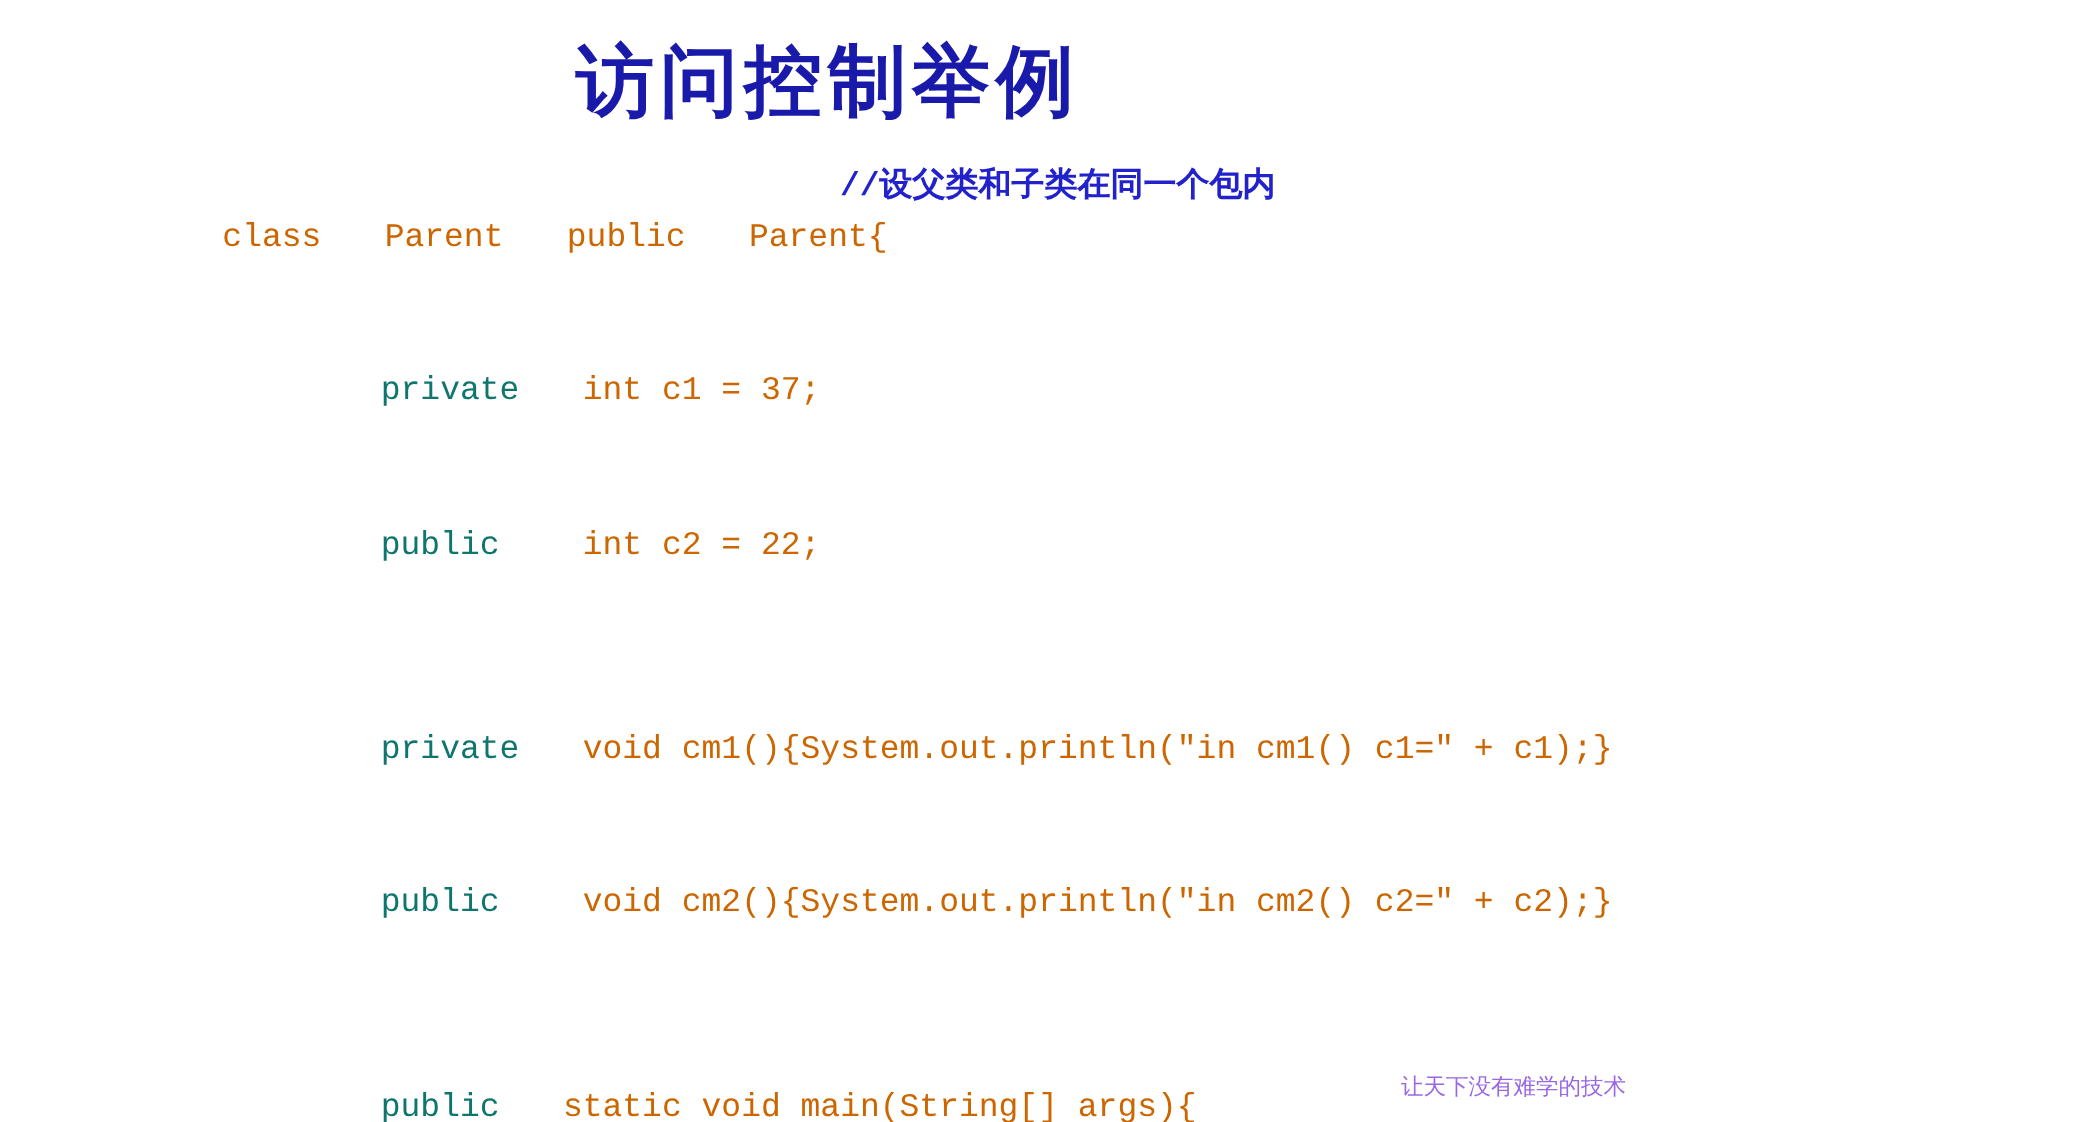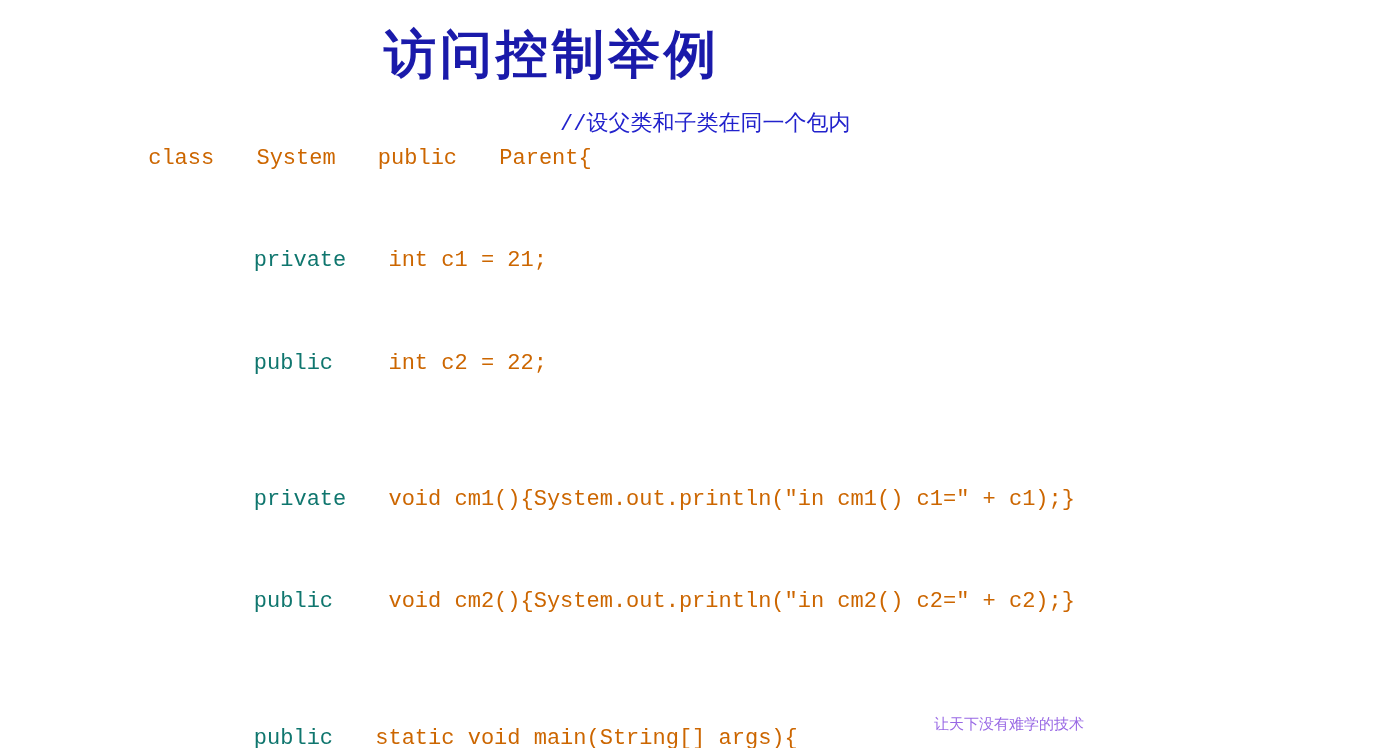--- a/index.html
+++ b/index.html
@@ -35,20 +35,21 @@
       font-family: 'Courier New', 'SimHei', monospace;
       font-size: 22px;
       line-height: 1.55;
     }
     .comment-top {
       position: absolute;
       top: 0;
       left: 520px;
       color: #2222cc;
       font-size: 22px;
+      font-weight: bold;
     }
     .line {
       display: block;
       white-space: pre;
     }
     .orange { color: #cc6600; margin-left: 29px; }
     .blue { color: #0f766e; }
     .watermark {
       position: absolute;
       bottom: 14px;
@@ -63,25 +64,25 @@
 <body>
 
 <div class="page-container">
   <h1 class="title">访问控制举例</h1>
 
   <div class="code-area">
 
     <span class="comment-top">//设父类和子类在同一个包内</span>
 
     <span class="line">
-      <span class="orange">class </span><span class="orange">System </span><span class="orange">public </span><span class="orange">Parent{</span>
+      <span class="orange">class </span><span class="orange">Parent </span><span class="orange">public </span><span class="orange">Parent{</span>
     </span>
 
     <span class="line">
-      <span class="orange">        </span><span class="blue">private</span><span class="orange"> int c1 = 21;</span>
+      <span class="orange">        </span><span class="blue">private</span><span class="orange"> int c1 = 37;</span>
     </span>
 
     <span class="line">
       <span class="orange">        </span><span class="blue">public</span><span class="orange">  int c2 = 22;</span>
     </span>
 
     <span class="line">&nbsp;</span>
 
     <span class="line">
       <span class="orange">        </span><span class="blue">private</span><span class="orange"> void cm1(){System.out.println("in cm1() c1=" + c1);}</span>

